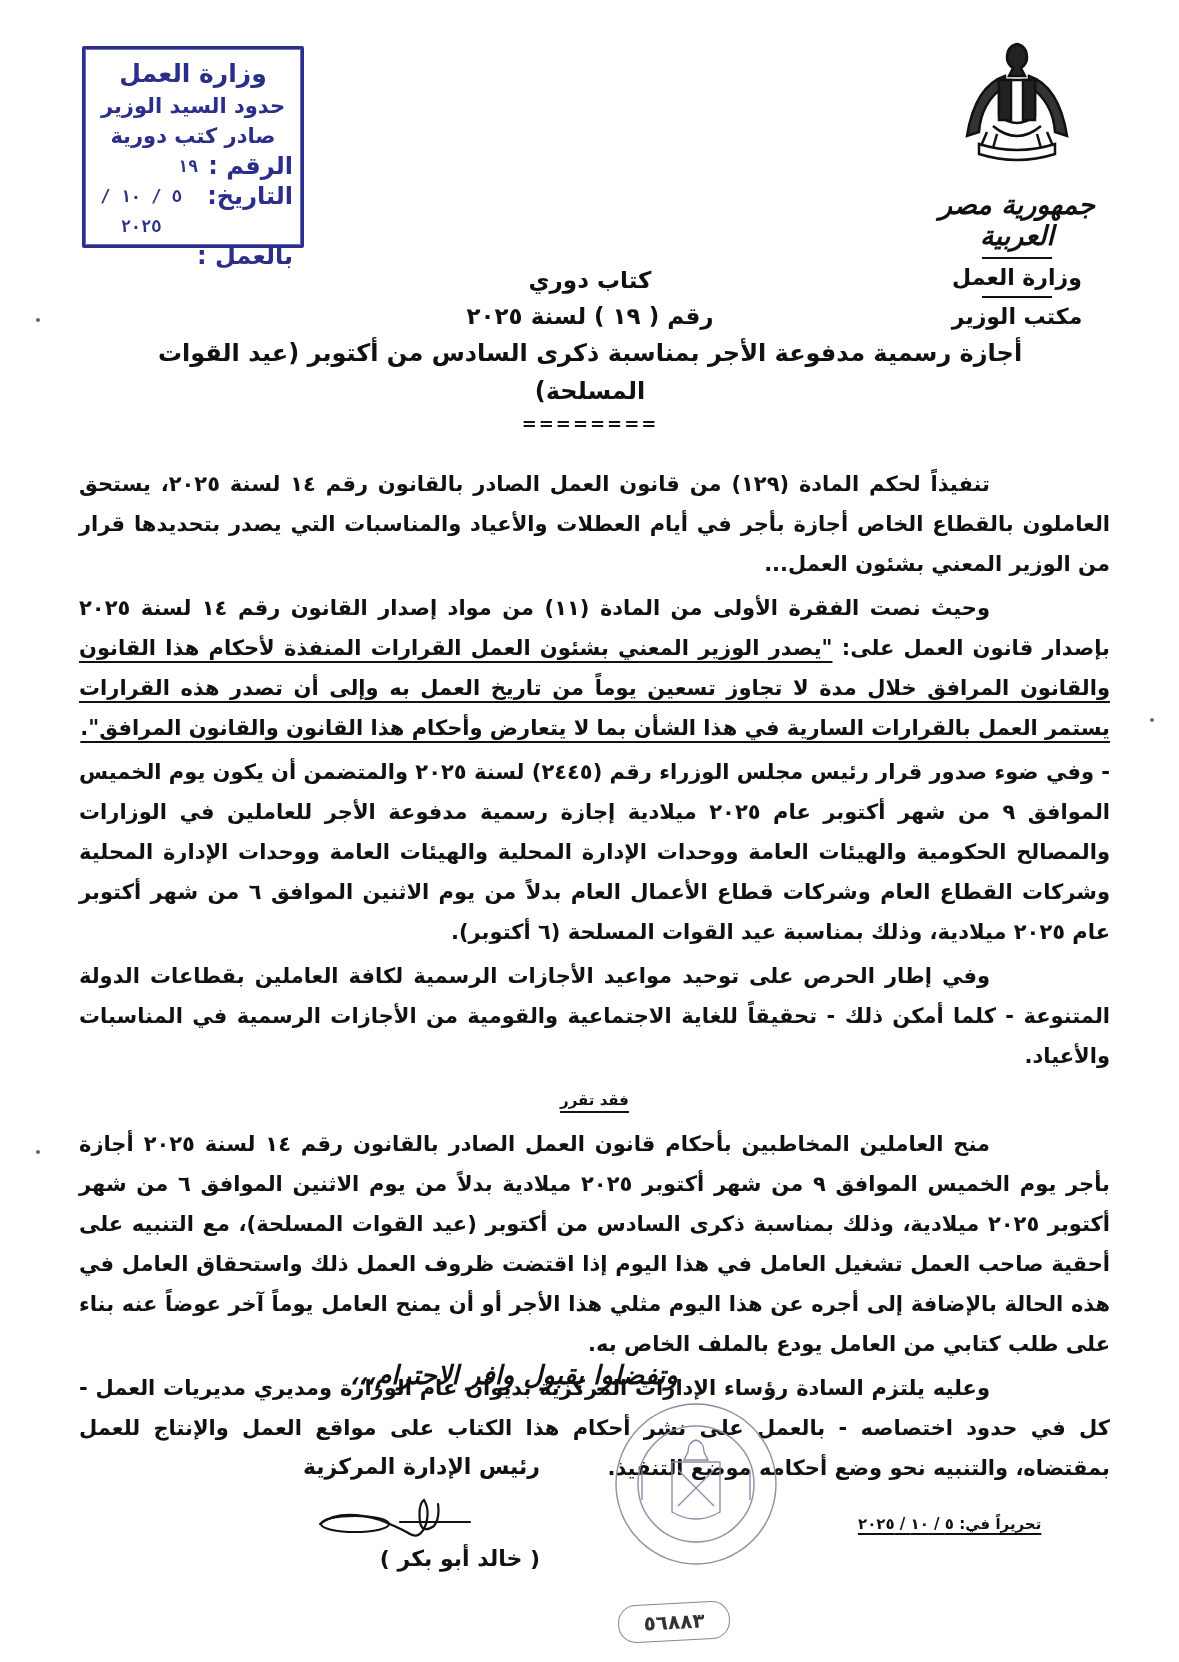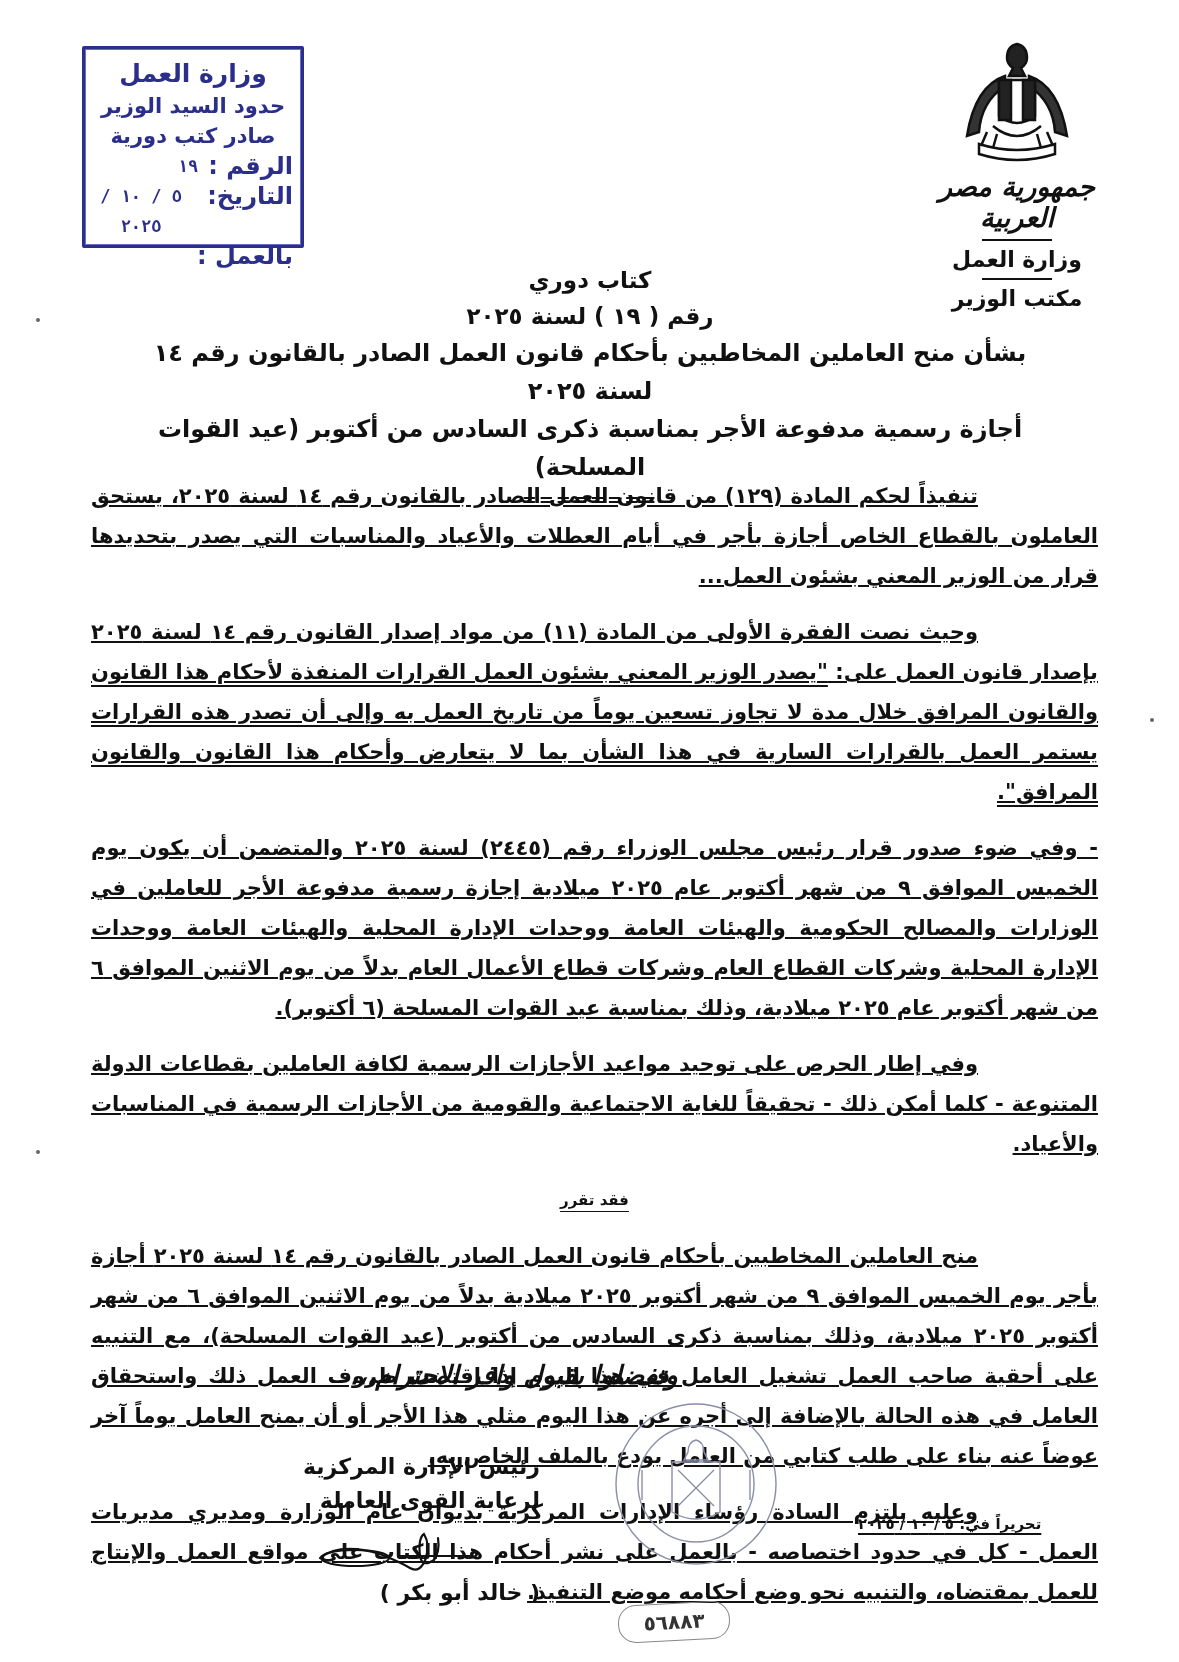--- a/index.html
+++ b/index.html
@@ -5,21 +5,21 @@
     html, body { margin: 0; padding: 0; }
     body {
       width: 1179px; height: 1662px; background: #ffffff; position: relative; overflow: hidden;
       font-family: "DejaVu Sans", sans-serif; color: #111111;
     }
     .page { position: absolute; left: 0; top: 0; width: 1179px; height: 1662px; }
 
     
     .header-right { position: absolute; right: 62px; top: 36px; width: 200px; text-align: center; }
     .emblem { width: 120px; height: 135px; margin: 0 auto; display:block; }
-    .rep-name { font-family: "DejaVu Serif", serif; font-size: 27px; font-style: italic; font-weight: bold; }
+    .rep-name { font-family: "DejaVu Serif", serif; font-size: 27px; font-style: italic; font-weight: bold; margin-top: 18px; }
     .hr-short { width: 70px; height: 2px; background:#111; margin: 6px auto; }
     .ministry { font-size: 22px; font-weight: bold; }
     .office { font-size: 22px; font-weight: bold; text-align: center; }
 
     
     .stamp {
       position: absolute; left: 82px; top: 46px; width: 222px; height: 202px;
       border: 3px solid #2b2f8a; border-radius: 2px; color: #2b2f8a;
       box-shadow: inset 0 0 0 1px #6a6ec0; text-align: center; padding-top: 8px; box-sizing: border-box;
     }
@@ -35,21 +35,21 @@
     .t2 { font-size: 23px; font-weight: bold; line-height: 36px; }
     .subj { font-size: 24px; font-weight: bold; line-height: 38px; }
     .dashes { font-size: 18px; font-weight: bold; letter-spacing: 2px; margin-top: 4px; line-height: 20px; }
 
     
     .body {
       position: absolute; left: 75px; right: 65px; top: 460px;
       font-size: 21px; line-height: 40px; text-align: justify; text-align-last: right;
       font-weight: 600;
     }
-    .body p { margin: 16px; text-decoration: underline; }
+    .body p { margin: 4px; }
     .indent { text-indent: 120px; }
     .u { text-decoration: underline; text-decoration-thickness: 2px; text-underline-offset: 6px; font-weight: bold; }
     .decision { text-align: center; text-align-last: center; font-weight: bold; font-size: 15px; text-decoration: underline; text-decoration-thickness: 2px; text-underline-offset: 6px; }
 
     
     .closing { position: absolute; left: 350px; top: 1360px; font-size: 26px; font-weight: bold; font-family: "DejaVu Serif", serif; font-style: italic; }
     .sign-block { position: absolute; left: 240px; top: 1450px; width: 300px; }
     .sign-title1 { font-size: 22px; font-weight: bold; line-height: 34px; }
     .sign-title2 { font-size: 22px; font-weight: bold; line-height: 34px; letter-spacing: 2px; }
     .signature { width: 180px; height: 60px; margin: 2px auto 0; display:block; }
@@ -109,40 +109,38 @@
       <span class="val">٥ / ١٠ / ٢٠٢٥</span>
     </div>
     <div class="row">
       <span class="lbl">بالعمل :</span>
     </div>
   </div>
 
   <div class="title-block">
     <div class="t1">كتاب دوري</div>
     <div class="t2">رقم ( ١٩ ) لسنة ٢٠٢٥</div>
-    <div class="subj">بشأن منح العاملين المخاطبين بأحكام قانون العمل الصادر بالقانون رقم ١٤ لسنة ٢٠٢٥</div>
     <div class="subj">أجازة رسمية مدفوعة الأجر بمناسبة ذكرى السادس من أكتوبر (عيد القوات المسلحة)</div>
     <div class="dashes">========</div>
   </div>
 
   <div class="body">
     <p class="indent">تنفيذاً لحكم المادة (١٢٩) من قانون العمل الصادر بالقانون رقم ١٤ لسنة ٢٠٢٥، يستحق العاملون بالقطاع الخاص أجازة بأجر في أيام العطلات والأعياد والمناسبات التي يصدر بتحديدها قرار من الوزير المعني بشئون العمل...</p>
     <p class="indent"><span>وحيث نصت الفقرة الأولى من المادة (١١) من مواد إصدار القانون رقم ١٤ لسنة ٢٠٢٥ بإصدار قانون العمل على: </span><span class="u">"يصدر الوزير المعني بشئون العمل القرارات المنفذة لأحكام هذا القانون والقانون المرافق خلال مدة لا تجاوز تسعين يوماً من تاريخ العمل به وإلى أن تصدر هذه القرارات يستمر العمل بالقرارات السارية في هذا الشأن بما لا يتعارض وأحكام هذا القانون والقانون المرافق".</span></p>
     <p>- وفي ضوء صدور قرار رئيس مجلس الوزراء رقم (٢٤٤٥) لسنة ٢٠٢٥ والمتضمن أن يكون يوم الخميس الموافق ٩ من شهر أكتوبر عام ٢٠٢٥ ميلادية إجازة رسمية مدفوعة الأجر للعاملين في الوزارات والمصالح الحكومية والهيئات العامة ووحدات الإدارة المحلية والهيئات العامة ووحدات الإدارة المحلية وشركات القطاع العام وشركات قطاع الأعمال العام بدلاً من يوم الاثنين الموافق ٦ من شهر أكتوبر عام ٢٠٢٥ ميلادية، وذلك بمناسبة عيد القوات المسلحة (٦ أكتوبر).</p>
     <p class="indent">وفي إطار الحرص على توحيد مواعيد الأجازات الرسمية لكافة العاملين بقطاعات الدولة المتنوعة - كلما أمكن ذلك - تحقيقاً للغاية الاجتماعية والقومية من الأجازات الرسمية في المناسبات والأعياد.</p>
     <p class="decision">فقد تقرر</p>
     <p class="indent">منح العاملين المخاطبين بأحكام قانون العمل الصادر بالقانون رقم ١٤ لسنة ٢٠٢٥ أجازة بأجر يوم الخميس الموافق ٩ من شهر أكتوبر ٢٠٢٥ ميلادية بدلاً من يوم الاثنين الموافق ٦ من شهر أكتوبر ٢٠٢٥ ميلادية، وذلك بمناسبة ذكرى السادس من أكتوبر (عيد القوات المسلحة)، مع التنبيه على أحقية صاحب العمل تشغيل العامل في هذا اليوم إذا اقتضت ظروف العمل ذلك واستحقاق العامل في هذه الحالة بالإضافة إلى أجره عن هذا اليوم مثلي هذا الأجر أو أن يمنح العامل يوماً آخر عوضاً عنه بناء على طلب كتابي من العامل يودع بالملف الخاص به.</p>
     <p class="indent">وعليه يلتزم السادة رؤساء الإدارات المركزية بديوان عام الوزارة ومديري مديريات العمل - كل في حدود اختصاصه - بالعمل على نشر أحكام هذا الكتاب على مواقع العمل والإنتاج للعمل بمقتضاه، والتنبيه نحو وضع أحكامه موضع التنفيذ.</p>
   </div>
 
   <div class="closing">وتفضلوا بقبول وافر الاحترام،،،</div>
 
   <div class="sign-block">
     <div class="sign-title1">رئيس الإدارة المركزية</div>
-    <div class="sign-title2">لرعاية القوى العاملة</div>
     <svg class="signature" viewBox="0 0 180 60">
       <path d="M20 38 q20 -16 60 -4 q20 8 30 14 q10 6 16 -10 q4 -14 -2 -24 q-6 4 -4 22 q2 12 14 4 q6 -8 4 -22 M100 36 h70" fill="none" stroke="#111" stroke-width="2.2" stroke-linecap="round"></path>
       <ellipse cx="55" cy="38" rx="34" ry="8" fill="none" stroke="#111" stroke-width="2"></ellipse>
     </svg>
     <div class="sign-name">( خالد أبو بكر )</div>
   </div>
 
   <svg class="seal" viewBox="0 0 168 168">
     <g fill="none" stroke="#8a8fa8" stroke-width="1.4">
       <circle cx="84" cy="84" r="80"></circle>

